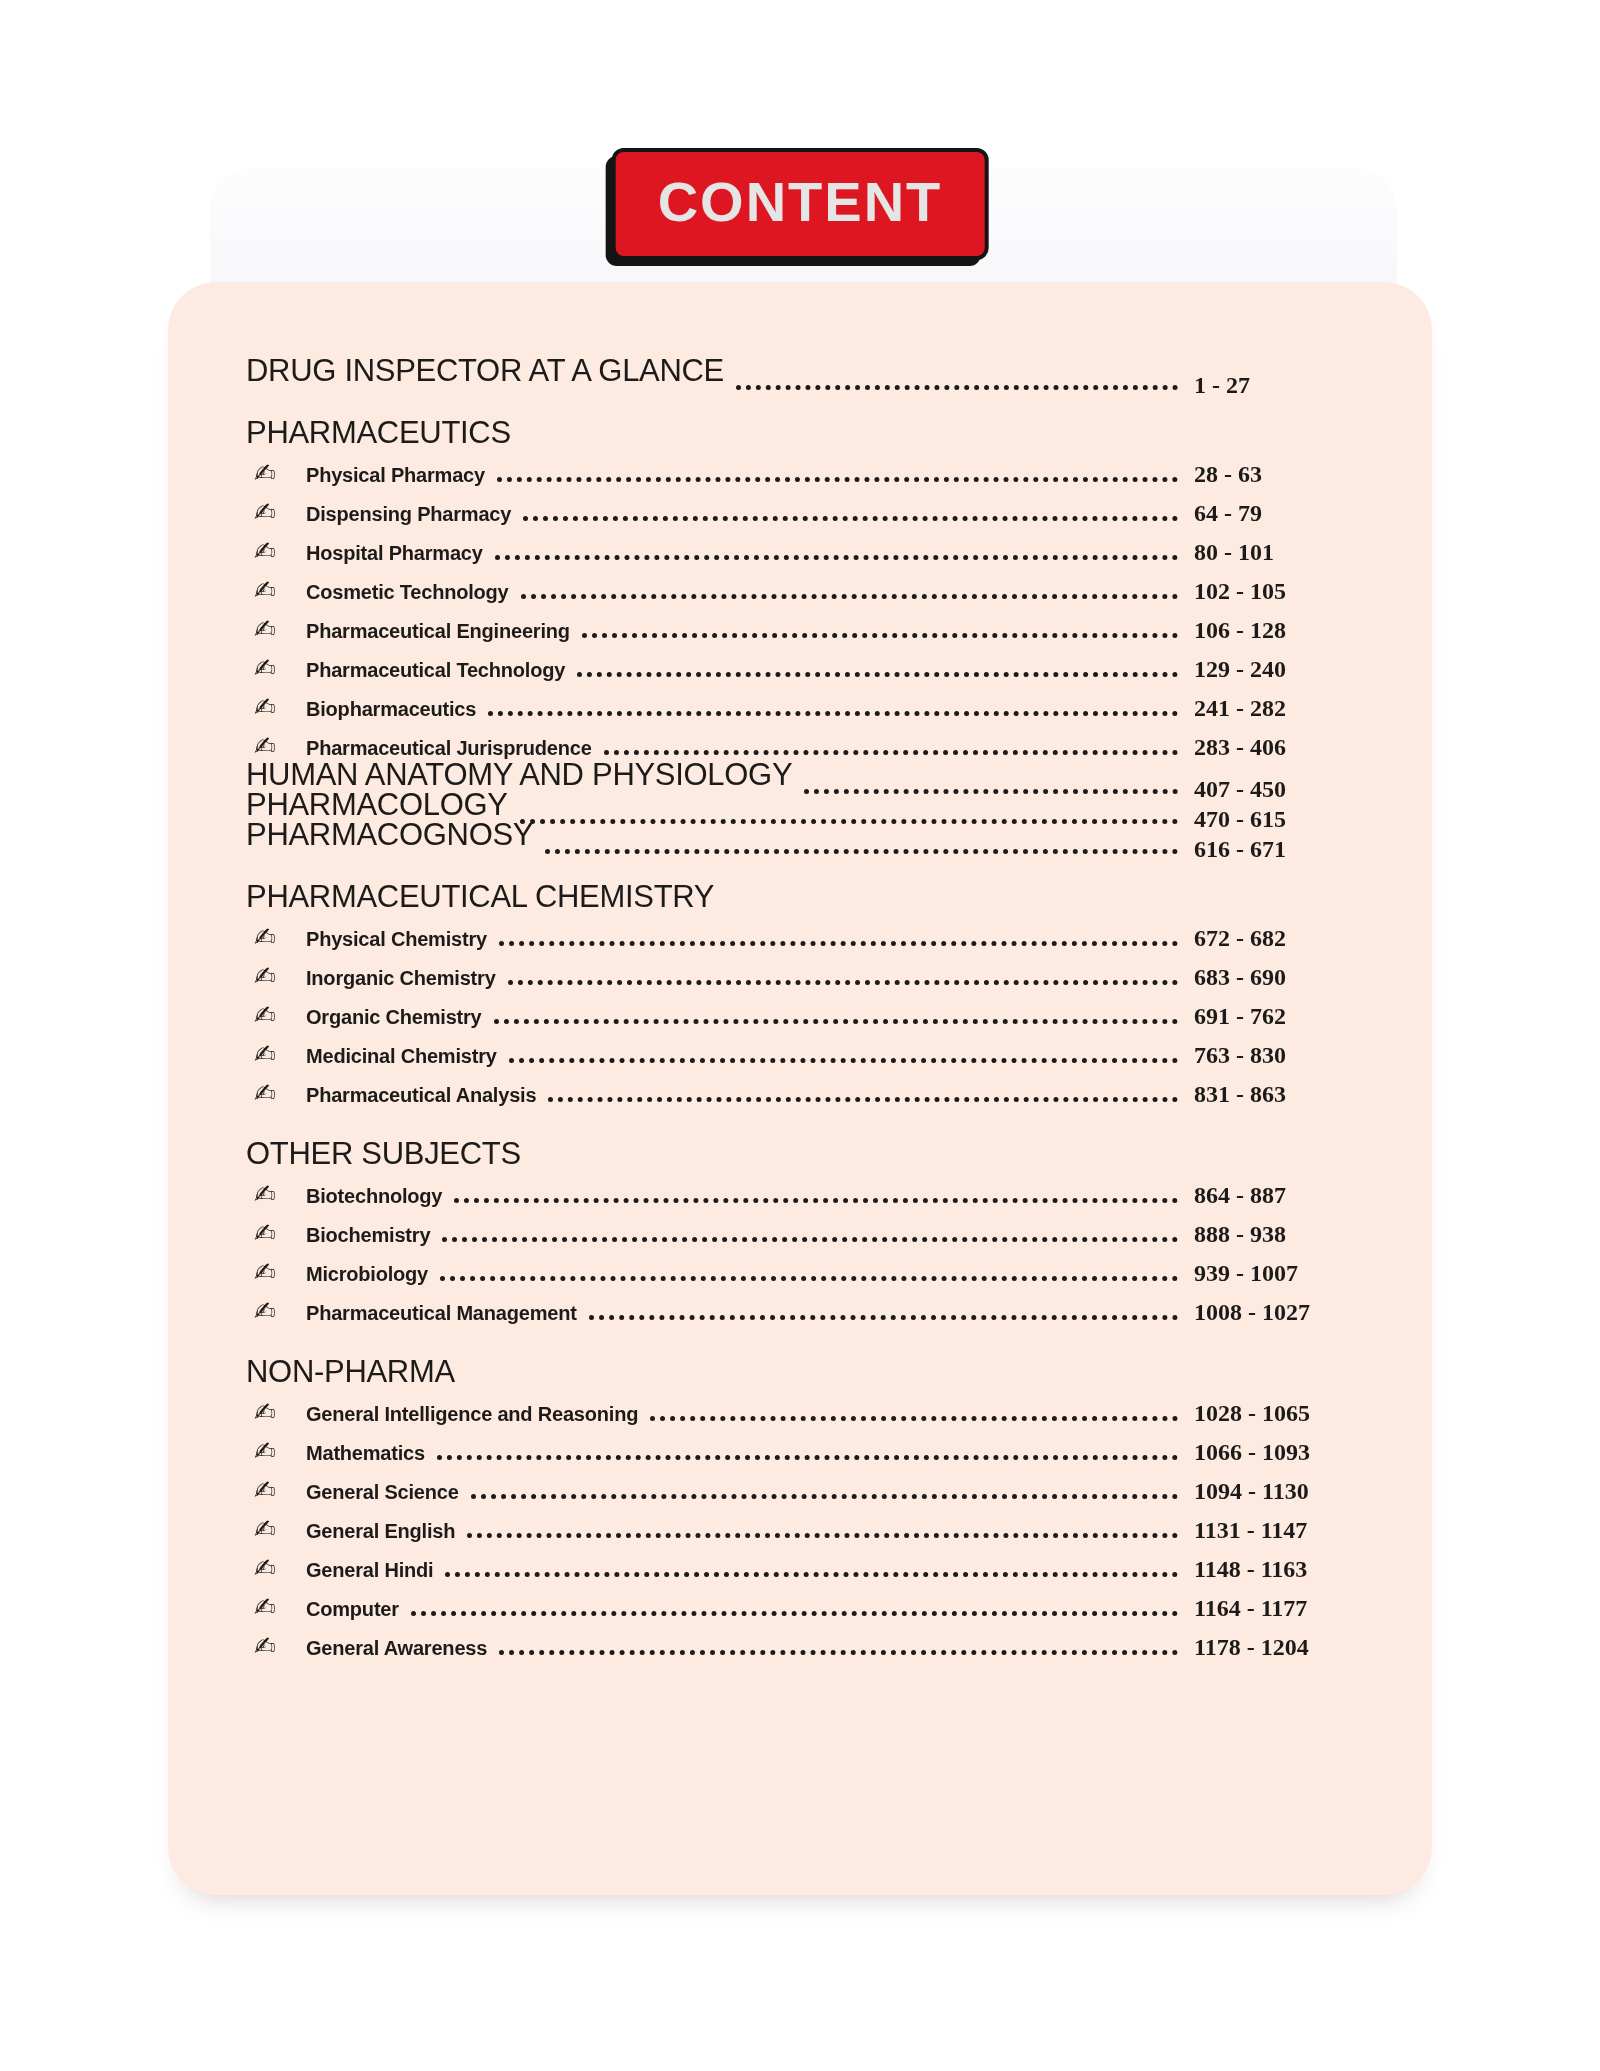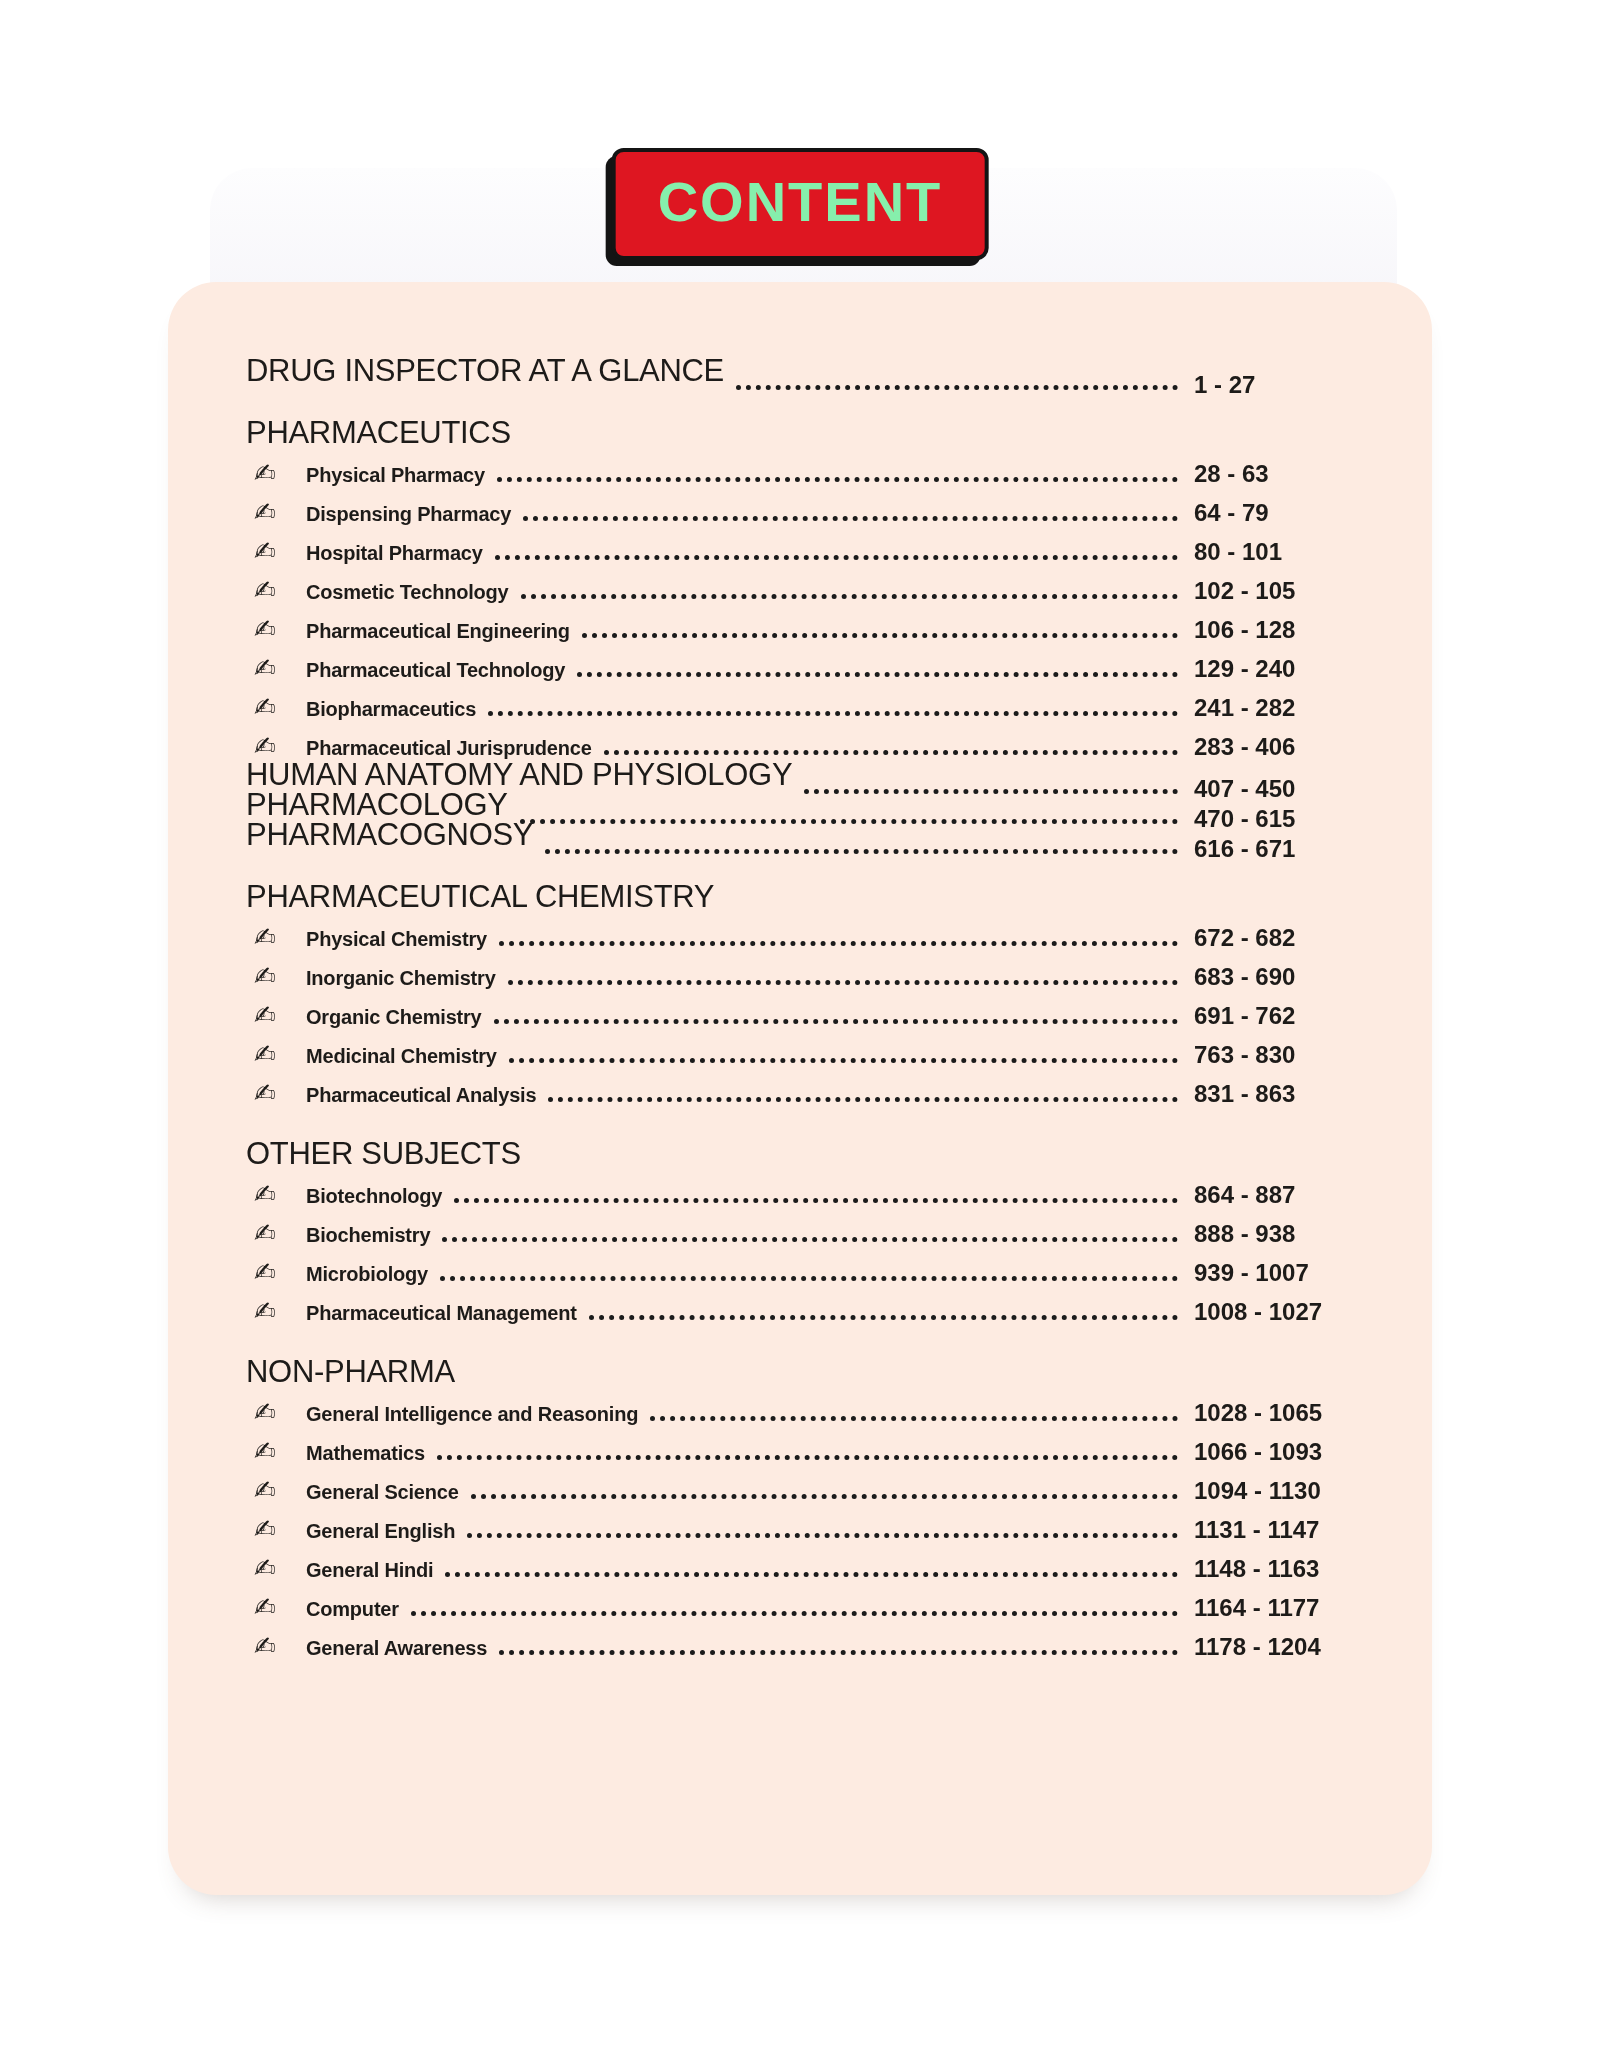--- a/index.html
+++ b/index.html
@@ -25,21 +25,21 @@
     background:#de1621;
     border:4px solid #141414;
     border-radius:12px;
     box-shadow:-7px 7px 0 -1px #141414;
     padding:22px 42px 26px 42px;
   }
   .banner .banner-text{
     font-size:56px;
     font-weight:700;
     letter-spacing:2px;
-    color:#86efac;
+    color:#e5e5e5;
     line-height:1;
     text-align:right;
   }
   .panel{
     position:absolute;
     left:168px;top:282px;
     width:1264px;height:1613px;
     background:#fdebe1;
     border-radius:48px;
     box-shadow:0 18px 26px -16px rgba(90,70,60,0.25);
@@ -81,20 +81,21 @@
     min-width:30px;
   }
   .heading-row .leader{transform:translateY(9px);}
   .pages{
     flex:0 0 180px;
     font-size:24px;
     font-weight:700;
     line-height:24px;
     white-space:nowrap;
     text-align:left;
+    font-family:Liberation Serif, serif;
   }
   .heading-row .pages{transform:translateY(12px);}
 </style>
 </head>
 <body>
 
 <div class="page">
   <div class="header-card"></div>
   <div class="banner">
     <span class="banner-text">CONTENT</span>

